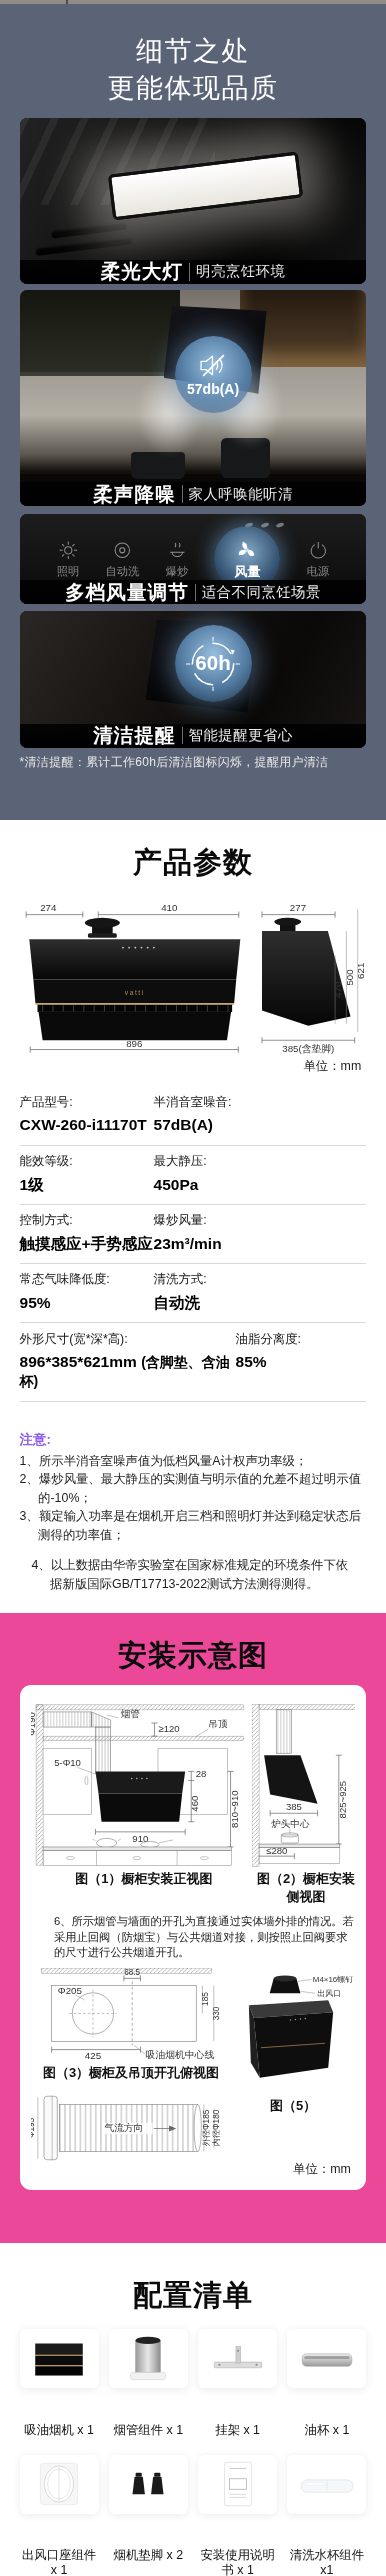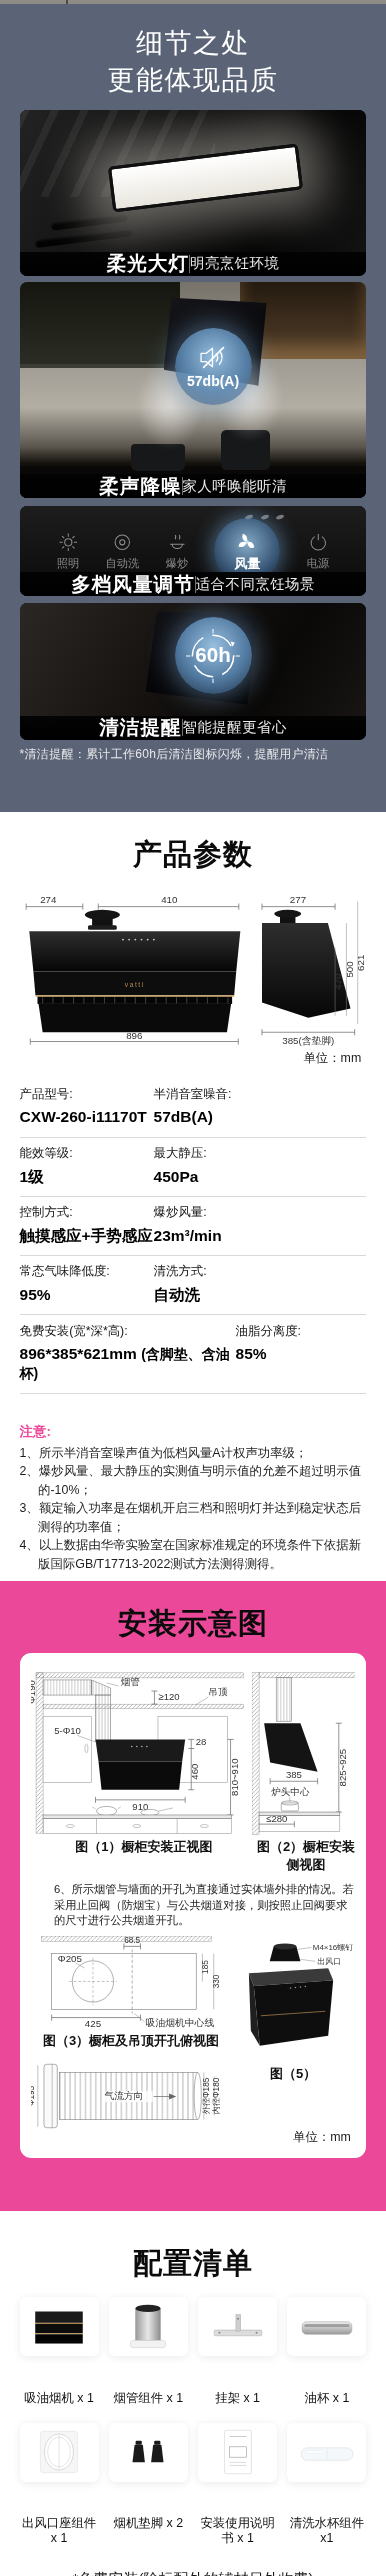--- a/index.html
+++ b/index.html
@@ -4,28 +4,28 @@
 <style>
   html,body{margin:0;padding:0;}
   body{width:386px;height:3353px;overflow:hidden;position:relative;background:#fff;
        font-family:"Liberation Sans","DejaVu Sans",sans-serif;color:#111;}
   
   .top-strip{height:4.1px;background:#8f8c85;position:relative;}
   .top-strip .vline{position:absolute;left:66px;top:0;width:1.5px;height:4.1px;background:#4a4a46;}
   
   .hero{background:#5b6477;padding:20.6px 0 49px 0;}
   .hero-title{color:#fff;font-size:27px;font-weight:400;line-height:37px;text-align:center;
-              letter-spacing:1.5px;margin-bottom:11.3px;}
+              letter-spacing:1.5px;margin-bottom:11.3px;margin-top:8px;}
   .hcard{margin:0 19.6px;border-radius:7.2px;overflow:hidden;position:relative;background:#000;}
   .hcard.c1{height:166px;margin-bottom:6.2px;}
   .hcard.c2{height:216px;margin-bottom:8.2px;}
   .hcard.c3{height:90px;margin-bottom:6.2px;}
   .hcard.c4{height:137px;}
   .cap{position:absolute;left:0;right:0;bottom:0;height:24px;display:flex;align-items:center;
-       justify-content:center;gap:0;background:linear-gradient(180deg,rgba(2,2,2,.93),#000);}
+       justify-content:center;gap:6px;background:linear-gradient(180deg,rgba(2,2,2,.93),#000);}
   .cap .t{color:#fff;font-size:19.6px;font-weight:700;letter-spacing:1px;}
   .cap .sep{width:1px;height:17.5px;background:#6f6f6f;}
   .cap .s{color:#ececec;font-size:14.4px;font-weight:300;letter-spacing:0.5px;}
   
   .c1 .scene{position:absolute;inset:0;background:linear-gradient(115deg,#232323 0%,#0a0a0a 45%,#000 70%,#151515 100%);}
   .c1 .streak{position:absolute;left:-20.6px;top:-15.5px;width:216px;height:103px;
       background:repeating-linear-gradient(115deg,rgba(255,255,255,.06) 0 7.2px,rgba(0,0,0,0) 7.2px 27px);}
   .c1 .lamp{position:absolute;left:90px;top:45px;width:185px;height:40px;border-radius:5.2px;
       background:linear-gradient(180deg,#ffffff,#e8e5dd);transform:rotate(-7deg);
       box-shadow:0 0 46px 23px rgba(235,232,222,.42);border:3.1px solid #101010;}
@@ -72,21 +72,21 @@
   .ln{stroke:#666;stroke-width:1.4;fill:none;}
   .lnT{stroke:#888;stroke-width:1;fill:none;}
   .spec-table{margin:14.4px 19.6px 0;}
   .spec-row{border-bottom:1.5px solid #d9d9d9;padding:9.3px 0 10.8px;display:flex;}
   .spec-cell{width:134px;}
   .spec-cell.r{flex:1;}
   .spec-label{font-size:12.4px;color:#161616;line-height:13.4px;}
   .spec-value{font-size:15.5px;font-weight:700;color:#000;line-height:17.5px;margin-top:7.2px;}
   .spec-note-sm{font-size:14px;font-weight:700;}
   .notes{margin:29px 19.6px 0;}
-  .notes-title{font-size:13.4px;font-weight:700;line-height:18.5px;color:#ec4899;}
+  .notes-title{font-size:13.4px;font-weight:700;line-height:18.5px;color:#8b5cf6;}
   .note-item{font-size:12.4px;color:#1e1e1e;line-height:18.5px;padding-left:18.5px;text-indent:-18.5px;}
   
   .install{background:#ec4899;padding:27px 0 8px;height:630px;box-sizing:border-box;}
   .inst-card{margin:15.5px 19.6px 0;background:#fff;border-radius:11.3px;height:505px;box-sizing:border-box;
              padding:17.5px 11.3px 0;overflow:hidden;position:relative;}
   .figrow1{display:flex;gap:4.1px;}
   .caprow{display:flex;margin-top:2.1px;}
   .caprow .fc1{width:226px;text-align:center;}
   .caprow .fc2{flex:1;text-align:center;}
   .figcap{font-size:13px;font-weight:700;color:#111;}
@@ -376,36 +376,36 @@
           <div class="spec-label">常态气味降低度:</div>
           <div class="spec-value">95%</div>
         </div>
       <div class="spec-cell r">
           <div class="spec-label">清洗方式:</div>
           <div class="spec-value">自动洗</div>
         </div>
     </div>
     <div class="spec-row" style="border-bottom:1.5px solid #d9d9d9;">
       <div class="spec-cell" style="width:216px;">
-        <div class="spec-label">免费安装(宽*深*高):</div>
+        <div class="spec-label">外形尺寸(宽*深*高):</div>
         <div class="spec-value"><span>896*385*621mm</span> <span class="spec-note-sm">(含脚垫、含油杯)</span></div>
       </div>
       <div class="spec-cell r">
           <div class="spec-label">油脂分离度:</div>
           <div class="spec-value">85%</div>
         </div>
     </div>
   </div>
 
   <div class="notes">
     <div class="notes-title">注意:</div>
     <p class="note-item" style="margin:2.1px 0 0;">1、所示半消音室噪声值为低档风量A计权声功率级；</p>
     <p class="note-item" style="margin:0;">2、爆炒风量、最大静压的实测值与明示值的允差不超过明示值的-10%；</p>
     <p class="note-item" style="margin:0;">3、额定输入功率是在烟机开启三档和照明灯并达到稳定状态后测得的功率值；</p>
-    <p class="note-item" style="margin:0;">4、以上数据由华帝实验室在国家标准规定的环境条件下依据新版国际GB/T17713-2022测试方法测得测得。</p>
+    <p class="note-item" style="margin:12px;">4、以上数据由华帝实验室在国家标准规定的环境条件下依据新版国际GB/T17713-2022测试方法测得测得。</p>
   </div>
 </section>
 
 <section class="install">
   <div class="sec-title">安装示意图</div>
   <div class="inst-card">
     <div class="figrow1">
 
       <svg width="222" height="165" viewBox="0 0 430 320">
         <defs>

